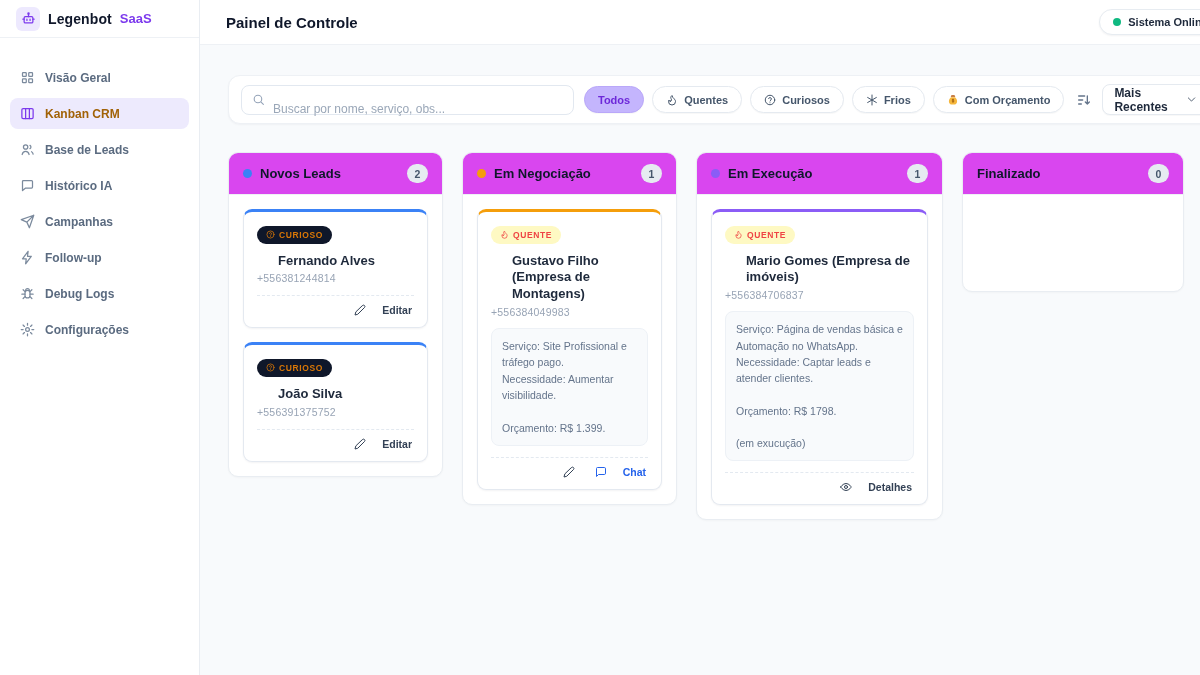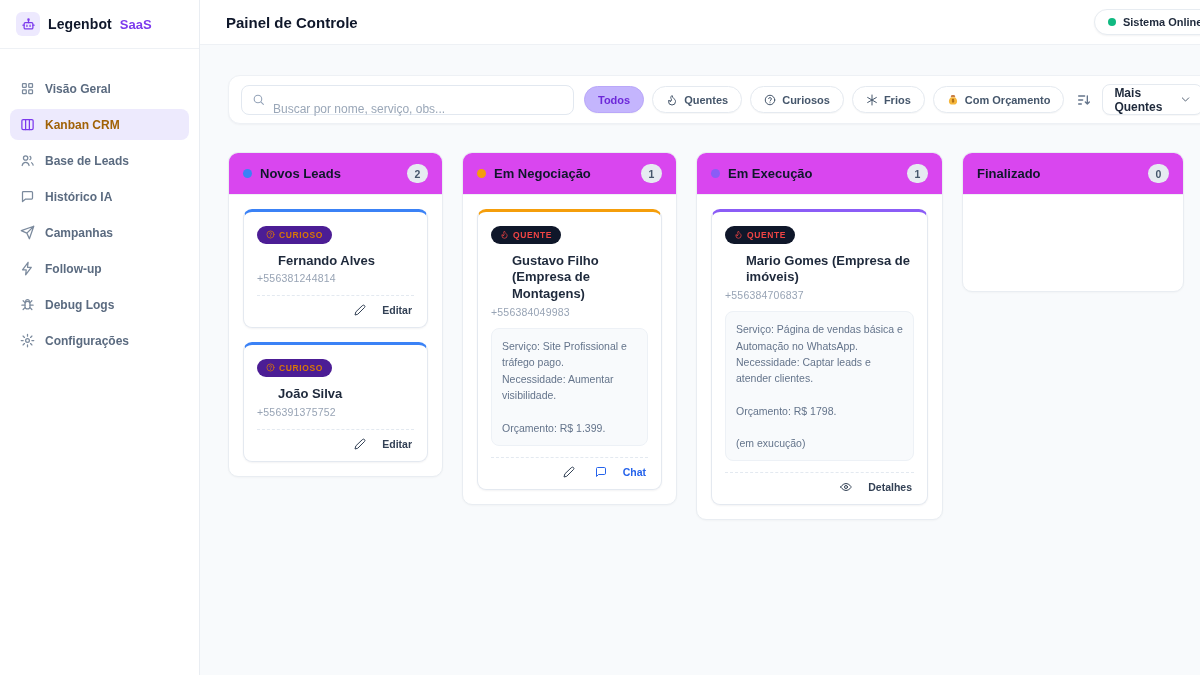--- a/index.html
+++ b/index.html
@@ -2,21 +2,21 @@
 <html><head>
 <meta charset="utf-8">
 <style>
   * { margin:0; padding:0; box-sizing:border-box; }
   html,body { width:1200px; height:675px; overflow:hidden; }
   body { font-family:"Liberation Sans","DejaVu Sans",sans-serif; background:#f8fafc; color:#1e293b; }
   .app { display:flex; width:1200px; height:675px; }
 
   
   .sidebar { width:200px; min-width:200px; background:#fff; border-right:1px solid #e9edf2; display:flex; flex-direction:column; }
-  .logo { height:49px; display:flex; align-items:center; gap:8px; padding:16px 16px; border-bottom:1px solid #eef1f5; }
+  .logo { height:38px; display:flex; align-items:center; gap:8px; padding:16px 16px; border-bottom:1px solid #eef1f5; }
   .logo-badge { width:24px; height:24px; border-radius:6px; background:#ede9fe; color:#7c3aed; display:flex; align-items:center; justify-content:center; }
   .logo-badge svg { width:15px; height:15px; }
   .logo-name { font-size:14px; font-weight:bold; color:#0f172a; letter-spacing:.1px; }
   .logo-suffix { font-size:13px; font-weight:bold; color:#7c3aed; }
   .nav { padding:24px 10px; display:flex; flex-direction:column; gap:5px;text-align:center; }
   .nav-item { display:flex; align-items:center; gap:10px; height:31px; padding:0 10px; border-radius:8px; color:#5b6b80; font-size:12px; font-weight:bold; cursor:pointer; }
   .nav-item svg { width:15px; height:15px; color:#7b8a9d; }
   .nav-item.active { background:#edeafd; color:#a16207; }
   .nav-item.active svg { color:#7c3aed; }
 
@@ -50,22 +50,22 @@
   .column { background:#fff; border:1px solid #e9edf2; border-radius:10px; overflow:hidden; box-shadow:0 1px 2px rgba(16,24,40,.03); }
   .col-header { display:flex; align-items:center; gap:8px; padding:11px 14px; background:#d946ef; border-bottom:1px solid #eef1f5; }
   .col-dot { width:9px; height:9px; border-radius:50%; }
   .col-title { font-size:13px; font-weight:bold; color:#0f172a; flex:1; }
   .col-count { min-width:21px; height:19px; padding:0 6px; border-radius:999px; background:#e6ebf1; color:#45566b; font-size:10.5px; font-weight:bold; display:flex; align-items:center; justify-content:center; }
   .col-body { padding:14px; display:flex; flex-direction:column; gap:14px; min-height:96px; }
 
   .card { background:#fff; border:1px solid #e4e9f0; border-top-width:3px; border-top-style:solid; border-radius:9px; padding:13px 13px 9px; box-shadow:0 1px 2px rgba(16,24,40,.05); cursor:pointer; }
   .badge { display:inline-flex; align-items:center; gap:4px; padding:4px 9px; border-radius:999px; font-size:8.5px; font-weight:bold; letter-spacing:.6px; }
   .badge svg { width:9px; height:9px; }
-  .badge.curioso { background:#4c1d95; color:#d97706; }
-  .badge.quente { background:#0f172a; color:#ef4444; }
+  .badge.curioso { background:#0f172a; color:#d97706; }
+  .badge.quente { background:#fef9c3; color:#ef4444; }
   .card-name { font-size:13px; font-weight:bold; color:#1e293b; margin:9px 0 3px; line-height:1.3;padding-left:21px; }
   .card-phone { font-size:10.5px; color:#98a4b5; letter-spacing:.2px; }
   .card-note { margin-top:10px; background:#f8fafc; border:1px solid #edf1f6; border-radius:8px; padding:9px 10px; font-size:10.5px; line-height:1.55; color:#64748b; white-space:pre-line; }
   .card-footer { margin-top:11px; border-top:1px dashed #e3e9f0; padding:8px 2px 2px; display:flex; justify-content:flex-end; align-items:center; gap:20px; }
   .card-action { display:flex; align-items:center; gap:16px; font-size:10.5px; font-weight:bold; color:#334155; cursor:pointer; background:none; border:none; font-family:inherit; }
   .card-action svg { width:12px; height:12px; }
   .card-action.blue { color:#2563eb; }
 </style>
 </head>
 <body>
@@ -222,21 +222,21 @@
               </span>
               <span>Com Orçamento</span>
             </button>
           </div>
         <span class="sort-icon">
             <svg viewBox="0 0 24 24" fill="none" stroke="currentColor" stroke-width="2" stroke-linecap="round" stroke-linejoin="round">
               <path d="M4 6h9M4 12h6M4 18h4M17 6v12M14 15l3 3 3-3"></path>
             </svg>
           </span>
         <div class="sort-select">
-          <span>Mais Quentes</span>
+          <span>Mais Recentes</span>
           <span style="display:flex">
               <svg viewBox="0 0 24 24" fill="none" stroke="currentColor" stroke-width="2" stroke-linecap="round" stroke-linejoin="round">
                 <path d="M5 8.5l7 7 7-7"></path>
               </svg>
             </span>
         </div>
       </div>
 
       <div class="board" id="board">
           <div class="column">

